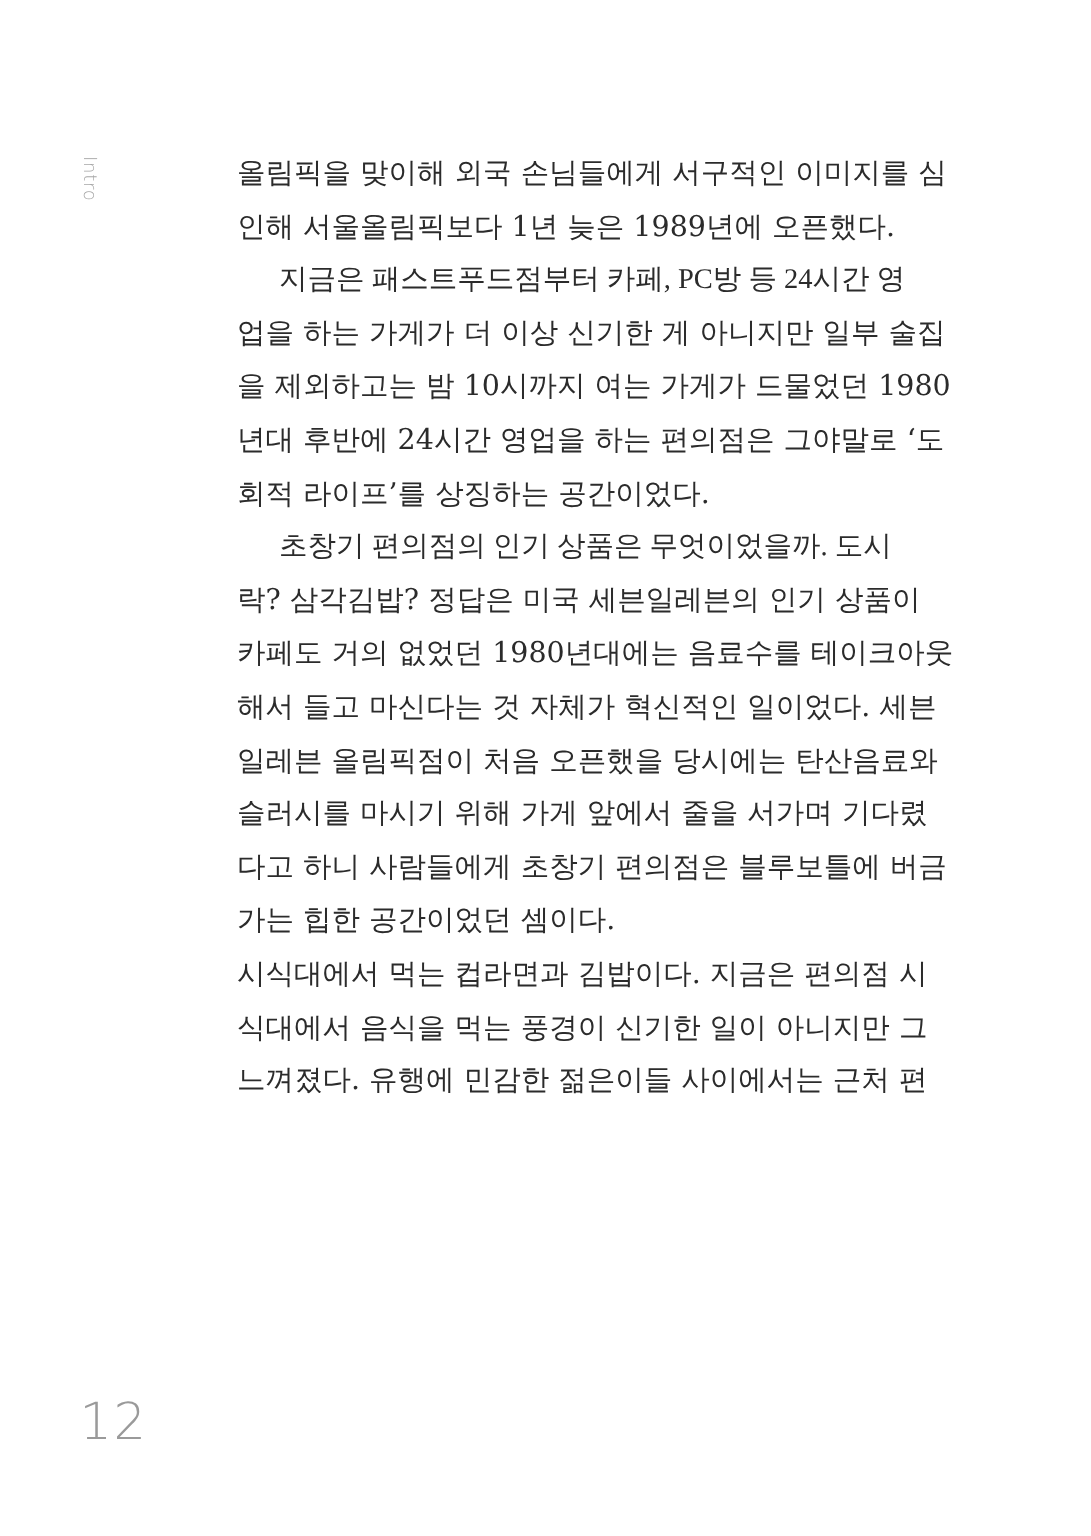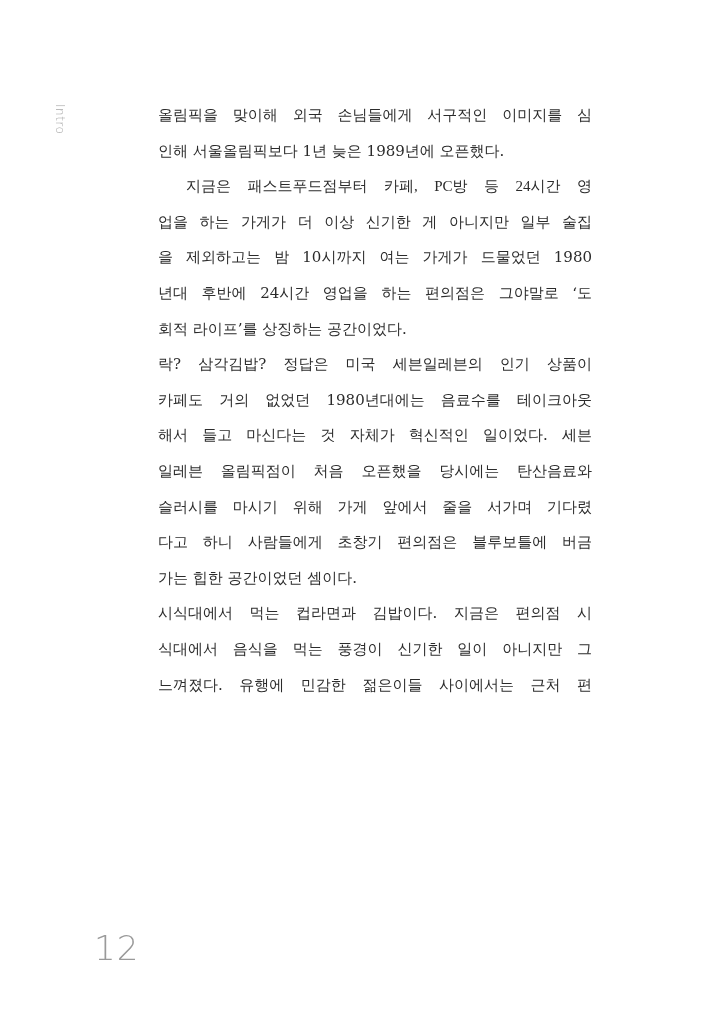--- a/index.html
+++ b/index.html
@@ -14,32 +14,31 @@
     writing-mode: vertical-rl;
     font-family: "DejaVu Sans", "Liberation Sans", sans-serif;
     font-size: 12px; font-weight: 300; letter-spacing: 0.5px;
     color: #a8a8a8;
   }
   .body-text {
     position: absolute; left: 158px; top: 98px; width: 434px;
   }
   .line {
     height: 35.6px; line-height: 35.6px;
-    font-size: 15px; color: #2b2b2b;
+    font-size: 19px; color: #2b2b2b;
     white-space: nowrap; overflow: visible;
     text-align: justify; text-align-last: justify;
   }
   .line.indent { padding-left: 28px; font-family: Liberation Serif, serif; }
   .line.last { text-align-last: left; }
   .page-number {
     position: absolute; left: 53px; top: 928px;
     font-family: "DejaVu Sans", "Liberation Sans", sans-serif;
     font-size: 34px; font-weight: 200; color: #9a9a9a;
     letter-spacing: 1px;
-    margin-left: 41px;
   }
 </style>
 </head>
 <body>
 
 <div class="section-label">Intro</div>
 
 <div class="body-text">
 
   <div>
@@ -49,20 +48,21 @@
 
   <div>
     <div class="line indent">지금은 패스트푸드점부터 카페, PC방 등 24시간 영</div>
     <div class="line">업을 하는 가게가 더 이상 신기한 게 아니지만 일부 술집</div>
     <div class="line">을 제외하고는 밤 10시까지 여는 가게가 드물었던 1980</div>
     <div class="line">년대 후반에 24시간 영업을 하는 편의점은 그야말로 ‘도</div>
     <div class="line last">회적 라이프’를 상징하는 공간이었다.</div>
   </div>
 
   <div>
+    <div class="line indent">초창기 편의점의 인기 상품은 무엇이었을까. 도시</div>
     <div class="line">락? 삼각김밥? 정답은 미국 세븐일레븐의 인기 상품이</div>
     <div class="line">카페도 거의 없었던 1980년대에는 음료수를 테이크아웃</div>
     <div class="line">해서 들고 마신다는 것 자체가 혁신적인 일이었다. 세븐</div>
     <div class="line">일레븐 올림픽점이 처음 오픈했을 당시에는 탄산음료와</div>
     <div class="line">슬러시를 마시기 위해 가게 앞에서 줄을 서가며 기다렸</div>
     <div class="line">다고 하니 사람들에게 초창기 편의점은 블루보틀에 버금</div>
     <div class="line last">가는 힙한 공간이었던 셈이다.</div>
   </div>
 
   <div>

